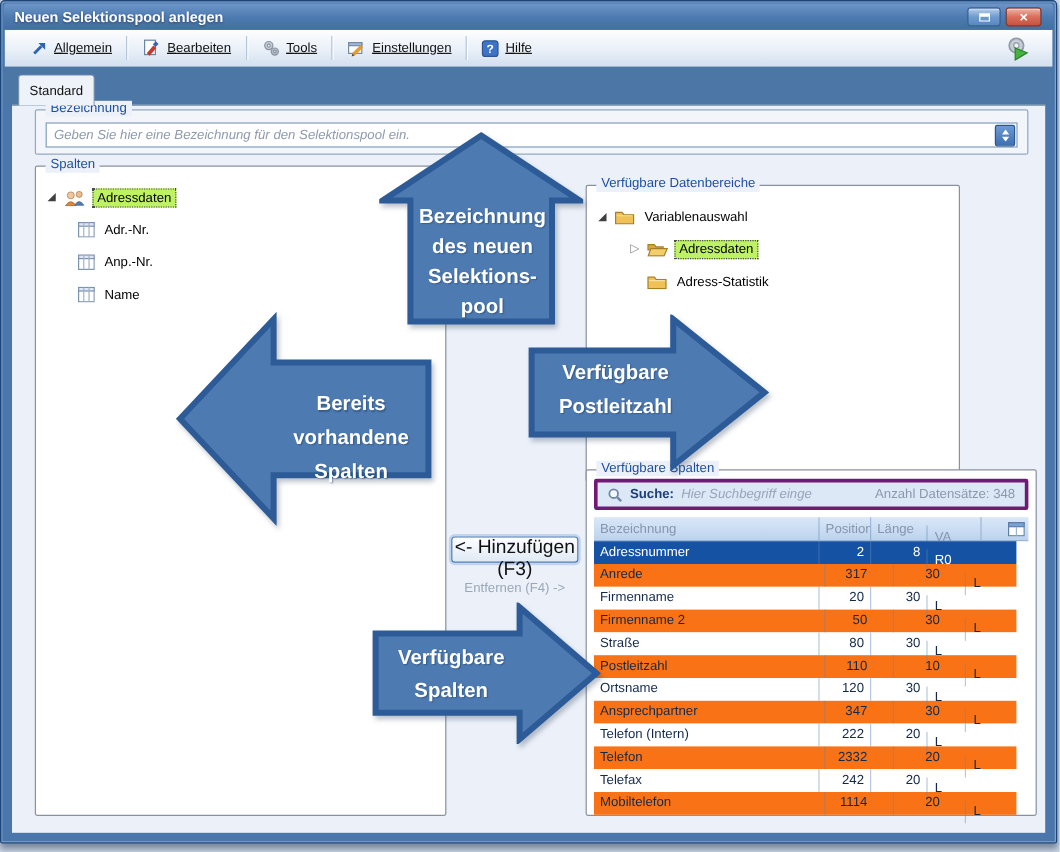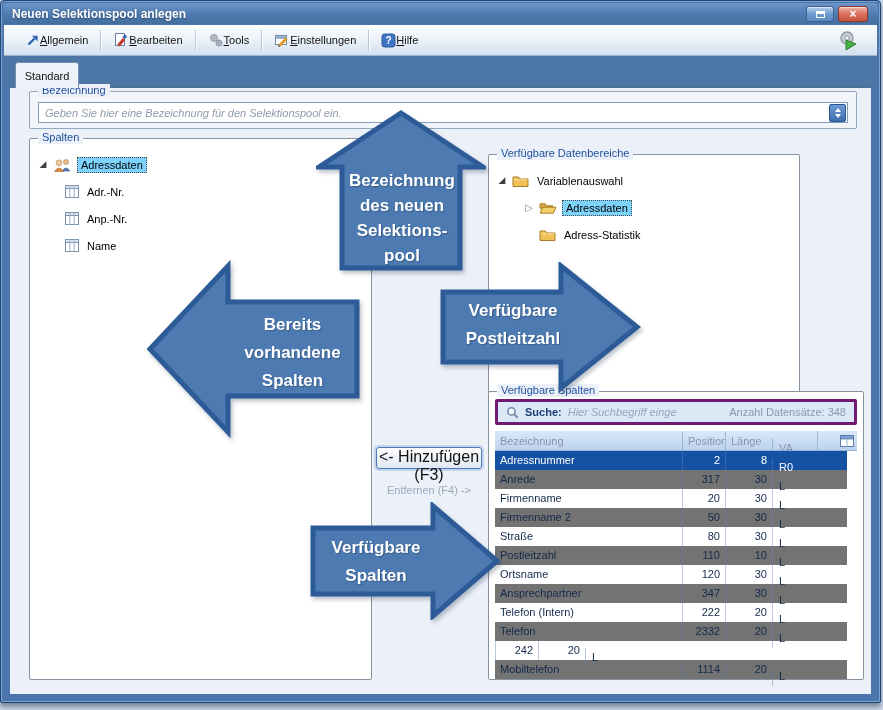--- a/index.html
+++ b/index.html
@@ -42,22 +42,23 @@
     color:#fff; font-weight:bold; font-size:12px; line-height:1;
   }
   
   .toolbar {
     position:absolute; left:3px; top:24px; right:3px; height:31px;
     background:linear-gradient(#fdfeff, #e9f0f8 55%, #d3e0ef);
     border-bottom:1px solid #9db4cf;
     display:flex; align-items:center; padding-left:12px;
   }
   .tb-item {
-    display:flex; align-items:center; padding:3px 9px; border-radius:2px;
+    display:flex; align-items:center; gap:5px; padding:3px 9px; border-radius:2px;
     cursor:default;
+    text-decoration:underline;
   }
   .tb-label { display:inline-block; font-size:11px; color:#111; }
   .tb-label::first-letter { text-decoration:underline; }
   .tb-sep { width:1px; height:20px; background:#b6c6da; box-shadow:1px 0 0 #fff; margin:0 3px; }
   .tb-run { position:absolute; right:16px; top:2px; width:27px; height:27px; display:flex; align-items:center; justify-content:center; }
   
   .band { position:absolute; left:3px; top:55px; right:3px; height:31px; background:#4b76a6; }
   .tab {
     position:absolute; left:14px; top:61px; width:64px; height:26px; z-index:3;
     background:#eef3fa; border:1px solid #77干8fae; border:1px solid #7790ae; border-bottom:none;
@@ -93,21 +94,21 @@
   .group-daten   { left:478px; top:66px; width:312px; height:248px; }
   .group-vsp     { left:478px; top:303px; width:376px; height:289px; }
   
   .tree { padding:12px 4px 0 8px; }
   .tree-row { display:flex; align-items:center; height:27px; gap:5px; }
   .tree-row.child { padding-left:27px; }
   .exp-open { font-size:9px; color:#3f3f3f; line-height:1; width:10px; text-align:center; }
   .exp-closed { font-size:10px; color:#8a8a8a; line-height:1; width:10px; text-align:center; }
   .exp-none { width:10px; }
   .tree-label { font-size:11px; color:#000; padding:1px 3px; }
-  .tree-label.focus { border:1px dotted #4a4a4a; background:#7dd3fc; }
+  .tree-label.focus { border:1px dotted #4a4a4a; background:#bef264; }
   .ticon { display:flex; align-items:center; }
   
   .searchbar {
     position:absolute; left:6px; top:7px; width:362px; height:26px;
     background:#dce8f6; border:3px solid #701a75; border-radius:2px;
     display:flex; align-items:center; padding:0 8px; gap:6px;
   }
   .search-label { font-weight:bold; color:#1c3f77; }
   .search-input {
     border:none; background:transparent; outline:none; width:150px;
@@ -115,21 +116,21 @@
   }
   .search-input::placeholder { font-style:italic; color:#98a5ba; }
   .search-count { margin-left:auto; color:#8b99ad; font-size:11px; white-space:nowrap; }
   .thead {
     position:absolute; left:6px; top:39px; width:362px; height:20px;
     background:linear-gradient(#dae8f8, #bcd3ee); border-bottom:1px solid #9ab4d4;
     display:flex; align-items:center; color:#8696ad;
   }
   .tbody { position:absolute; left:6px; top:59px; width:362px; }
   .trow { display:flex; align-items:center; height:19px; background:#fff; width:352px; }
-  .trow.alt { background:#737373; }
+  .trow.alt { background:#f97316;gap:16px; }
   .trow.selected { background:#1652a4; color:#fff; }
   .trow.selected .c { color:#fff; }
   .c { display:block; height:100%; line-height:19px; overflow:hidden; white-space:nowrap; color:#13294a; }
   .thead .c { color:#8696ad; line-height:20px; border-left-color:#9db7d6; }
   .c.name { width:187px; padding-left:5px; }
   .c.num  { width:43px; text-align:right; padding-right:5px; border-left:1px solid rgba(96,134,184,.45); }
   .c.num2 { width:47px; text-align:right; padding-right:5px; border-left:1px solid rgba(96,134,184,.45); }
   .c.va   { width:45px; padding-left:6px; border-left:1px solid rgba(96,134,184,.45);margin-top:14px; }
   .thead .c.num, .thead .c.num2 { text-align:left; padding-left:5px; }
   .c.rest { flex:1; display:flex; justify-content:flex-end; align-items:center; padding-right:3px; border-left:1px solid #9db7d6; }
@@ -150,21 +151,21 @@
     position:absolute; z-index:6; display:flex; flex-direction:column; align-items:center; justify-content:center;
     color:#fff; font-weight:bold; font-size:17px; text-shadow:1px 1px 1px rgba(20,40,70,.35);
     pointer-events:none;
   }
   .arrow-text span { line-height:25px; white-space:nowrap; }
   .a-top  { left:306px; top:22px; }
   .a-left { left:136px; top:170px; }
   .a-right{ left:429px; top:174px; }
   .a-bot  { left:299px; top:414px; }
   .t-top  { left:331px; top:80px;  width:122px; height:100px; }
-  .t-left { left:218px; top:223px; width:129px; height:84px; }
+  .t-left { left:218px; top:235px; width:129px; height:84px; }
   .t-left span, .t-right span, .t-bot span { line-height:28px; }
   .t-right{ left:433px; top:209px; width:140px; height:56px; }
   .t-bot  { left:306px; top:446px; width:120px; height:56px; }
 </style>
 </head>
 <body>
 
 <div class="window">
 
   <div class="titlebar">
@@ -428,20 +429,21 @@
             <span class="c num2">20</span>
             <span class="c va">L</span>
         </div>
         <div class="trow alt">
           <span class="c name">Telefon</span>
             <span class="c num">2332</span>
             <span class="c num2">20</span>
             <span class="c va">L</span>
         </div>
         <div class="trow">
+          <span class="c name">Telefax</span>
             <span class="c num">242</span>
             <span class="c num2">20</span>
             <span class="c va">L</span>
         </div>
         <div class="trow alt">
           <span class="c name">Mobiltelefon</span>
             <span class="c num">1114</span>
             <span class="c num2">20</span>
             <span class="c va">L</span>
         </div>

